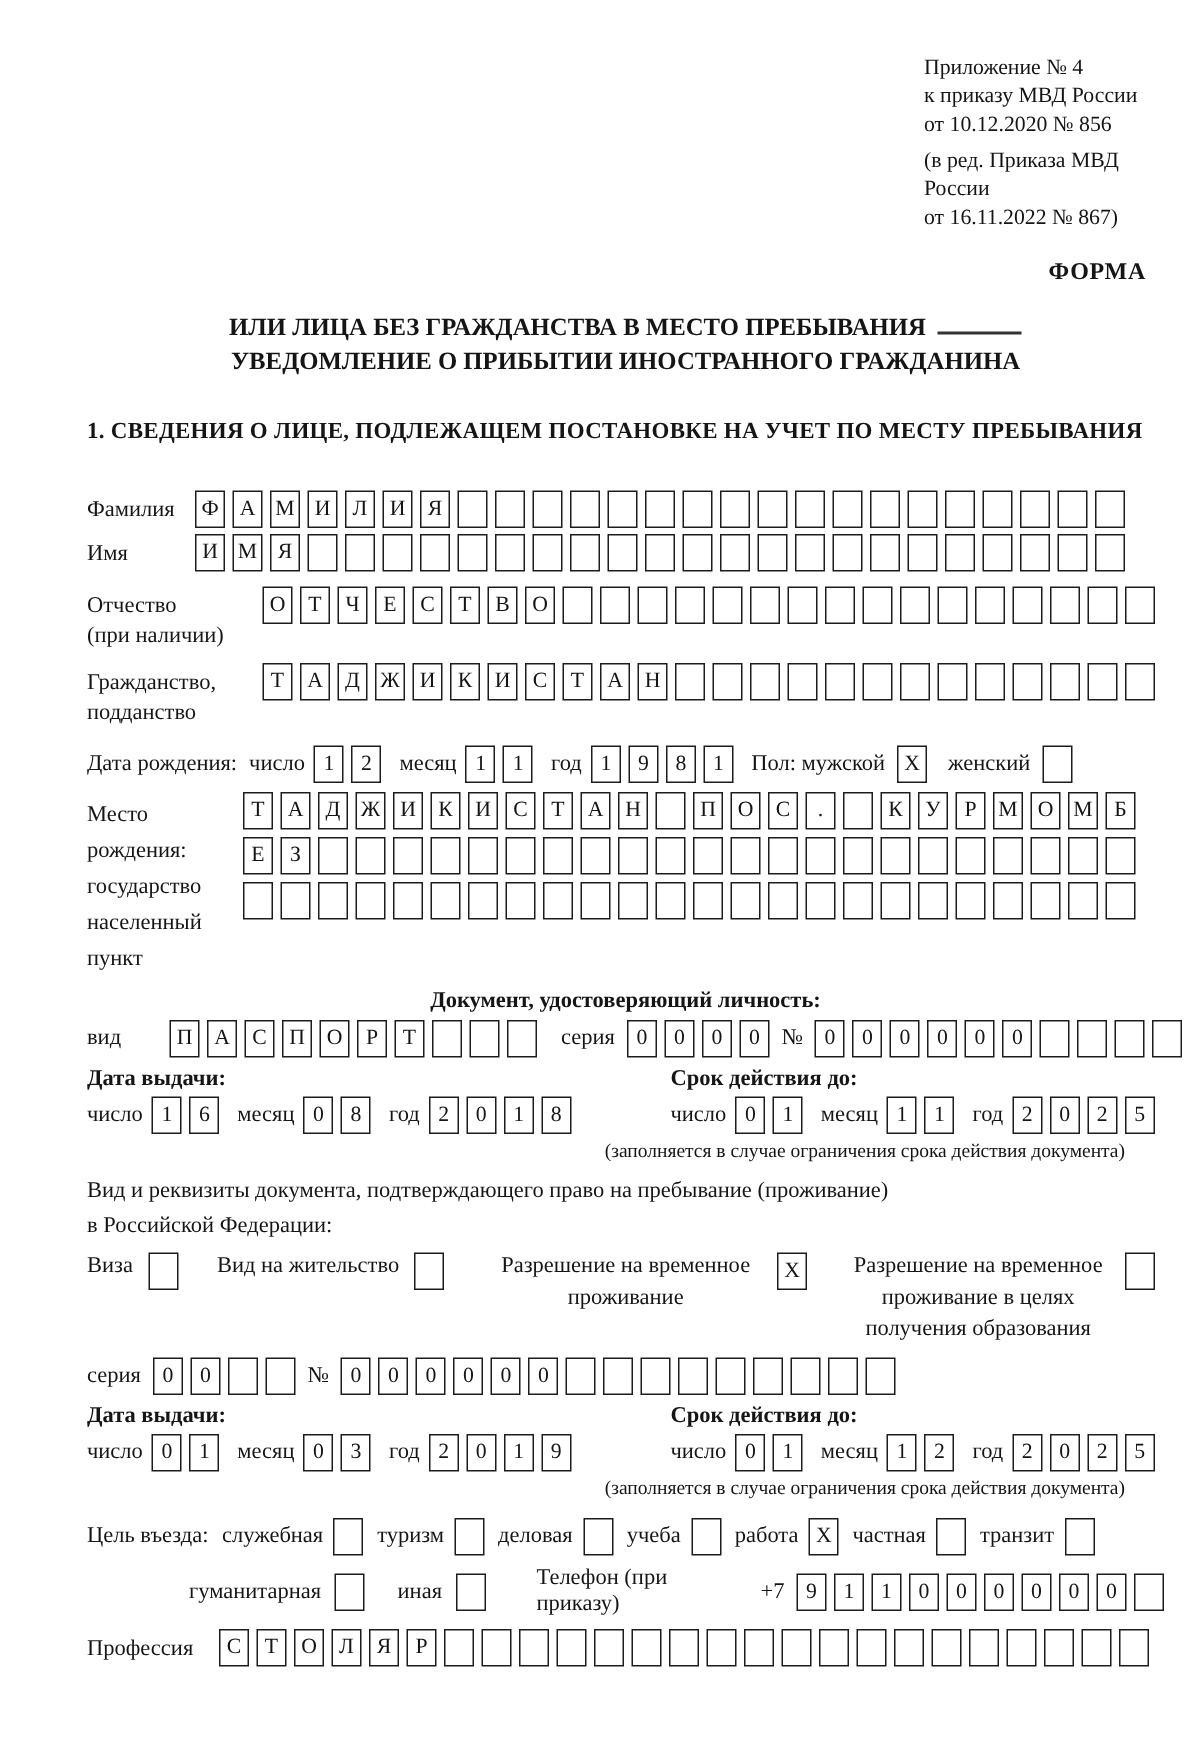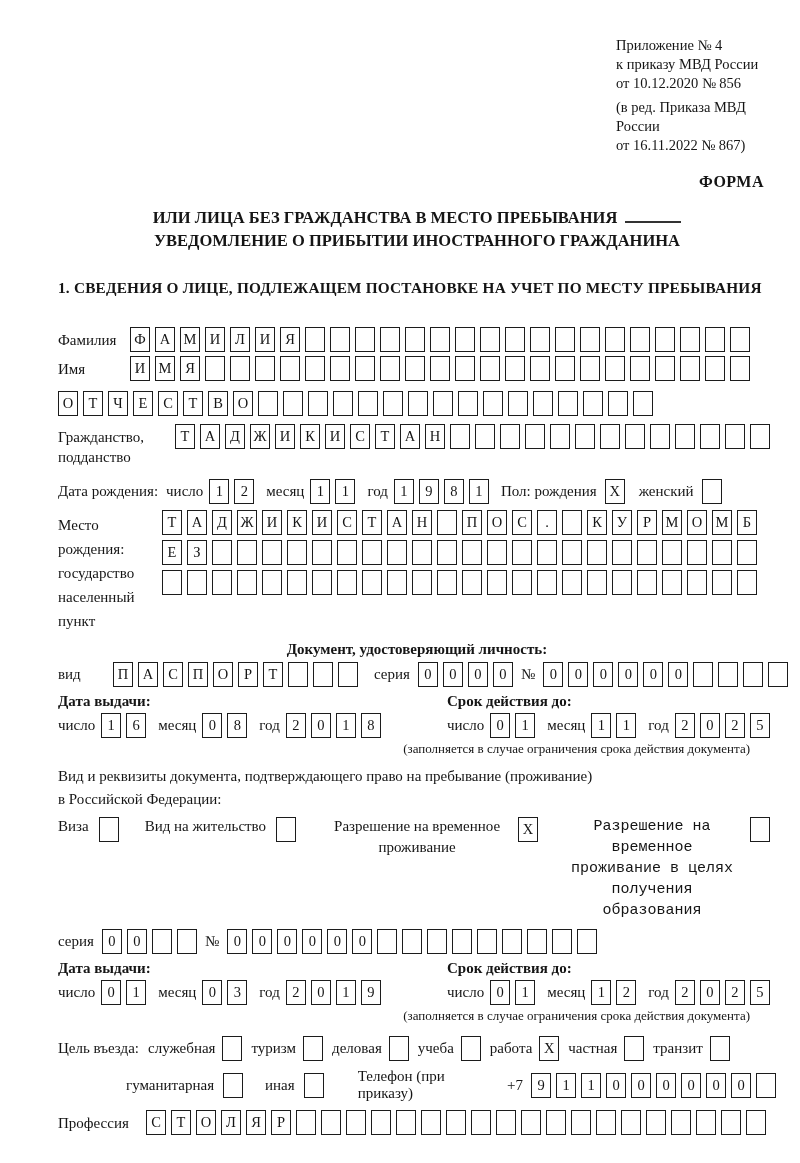--- a/index.html
+++ b/index.html
@@ -51,21 +51,21 @@
   .dlabel:first-child{margin-left:0;}
   .boxgrp{display:flex;gap:5px;flex-shrink:0;}
   .note{font-size:13px;text-align:right;padding-right:26px;margin-top:3px;}
 
   
   .cbrow{display:flex;align-items:flex-start;margin-top:5px;}
   .cbitem{display:flex;align-items:flex-start;}
   .cbitem .cb-lbl{line-height:21px;}
   .cbitem .boxes{margin-left:10px;margin-top:1px;}
   .cb-center{text-align:center;}
-  .wrvp{width:182px;} .wrvpedu{width:176px;font-family:Liberation Mono, monospace;}
+  .wrvp{width:182px;} .wrvpedu{width:176px;}
   .ml26{margin-left:26px;} .ml30{margin-left:30px;}
 
   
   .purpose{display:flex;align-items:center;flex-wrap:nowrap;margin-top:12px;}
   .purpose .opt{display:flex;align-items:center;margin-left:9px;}
   .purpose .opt .boxes{margin-left:7px;}
   .purpose2{display:flex;align-items:center;margin-top:7px;margin-left:68px;}
   .purpose2 .opt{display:flex;align-items:center;}
   .purpose2 .opt .boxes{margin-left:9px;}
   .phone-lbl{margin-left:34px;}
@@ -153,20 +153,24 @@
         <span class="cell"></span>
         <span class="cell"></span>
         <span class="cell"></span>
         <span class="cell"></span>
         <span class="cell"></span>
         <span class="cell"></span>
       </div>
   </div>
 
   <div class="row mt10">
+    <div class="lbl w117">
+      <span>Отчество</span>
+      <span class="sub">(при наличии)</span>
+    </div>
     <div class="boxes">
         <span class="cell">О</span>
         <span class="cell">Т</span>
         <span class="cell">Ч</span>
         <span class="cell">Е</span>
         <span class="cell">С</span>
         <span class="cell">Т</span>
         <span class="cell">В</span>
         <span class="cell">О</span>
         <span class="cell"></span>
@@ -235,21 +239,21 @@
           <span class="cell">1</span>
         </span>
         <span class="dlabel">год</span>
         <span class="boxgrp">
           <span class="cell">1</span>
           <span class="cell">9</span>
           <span class="cell">8</span>
           <span class="cell">1</span>
         </span>
       </span>
-    <span class="tag" style="margin-left:12px">Пол: рождения</span>
+    <span class="tag" style="margin-left:12px">Пол: мужской</span>
     <span class="boxes">
         <span class="cell">X</span>
       </span>
     <span class="tag" style="margin-left:14px">женский</span>
     <span class="boxes">
         <span class="cell"></span>
       </span>
   </div>
 
   <div class="row mt6">

